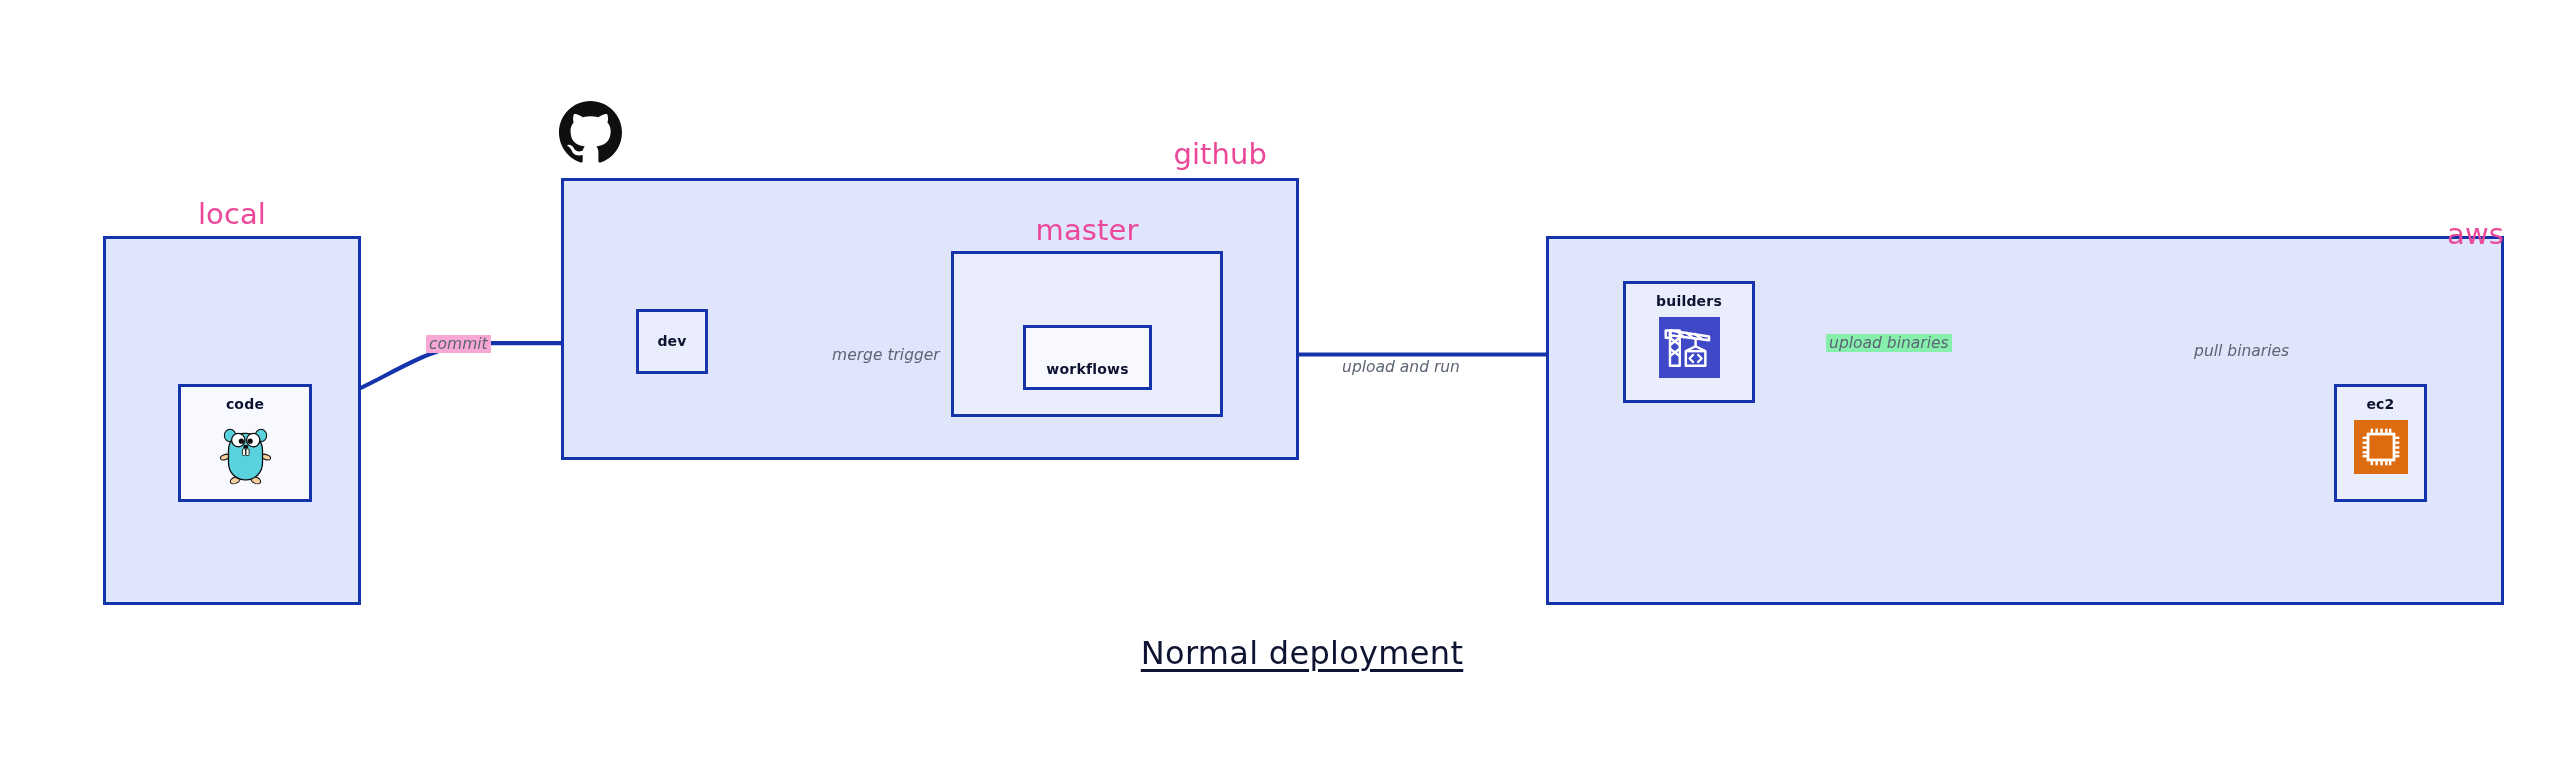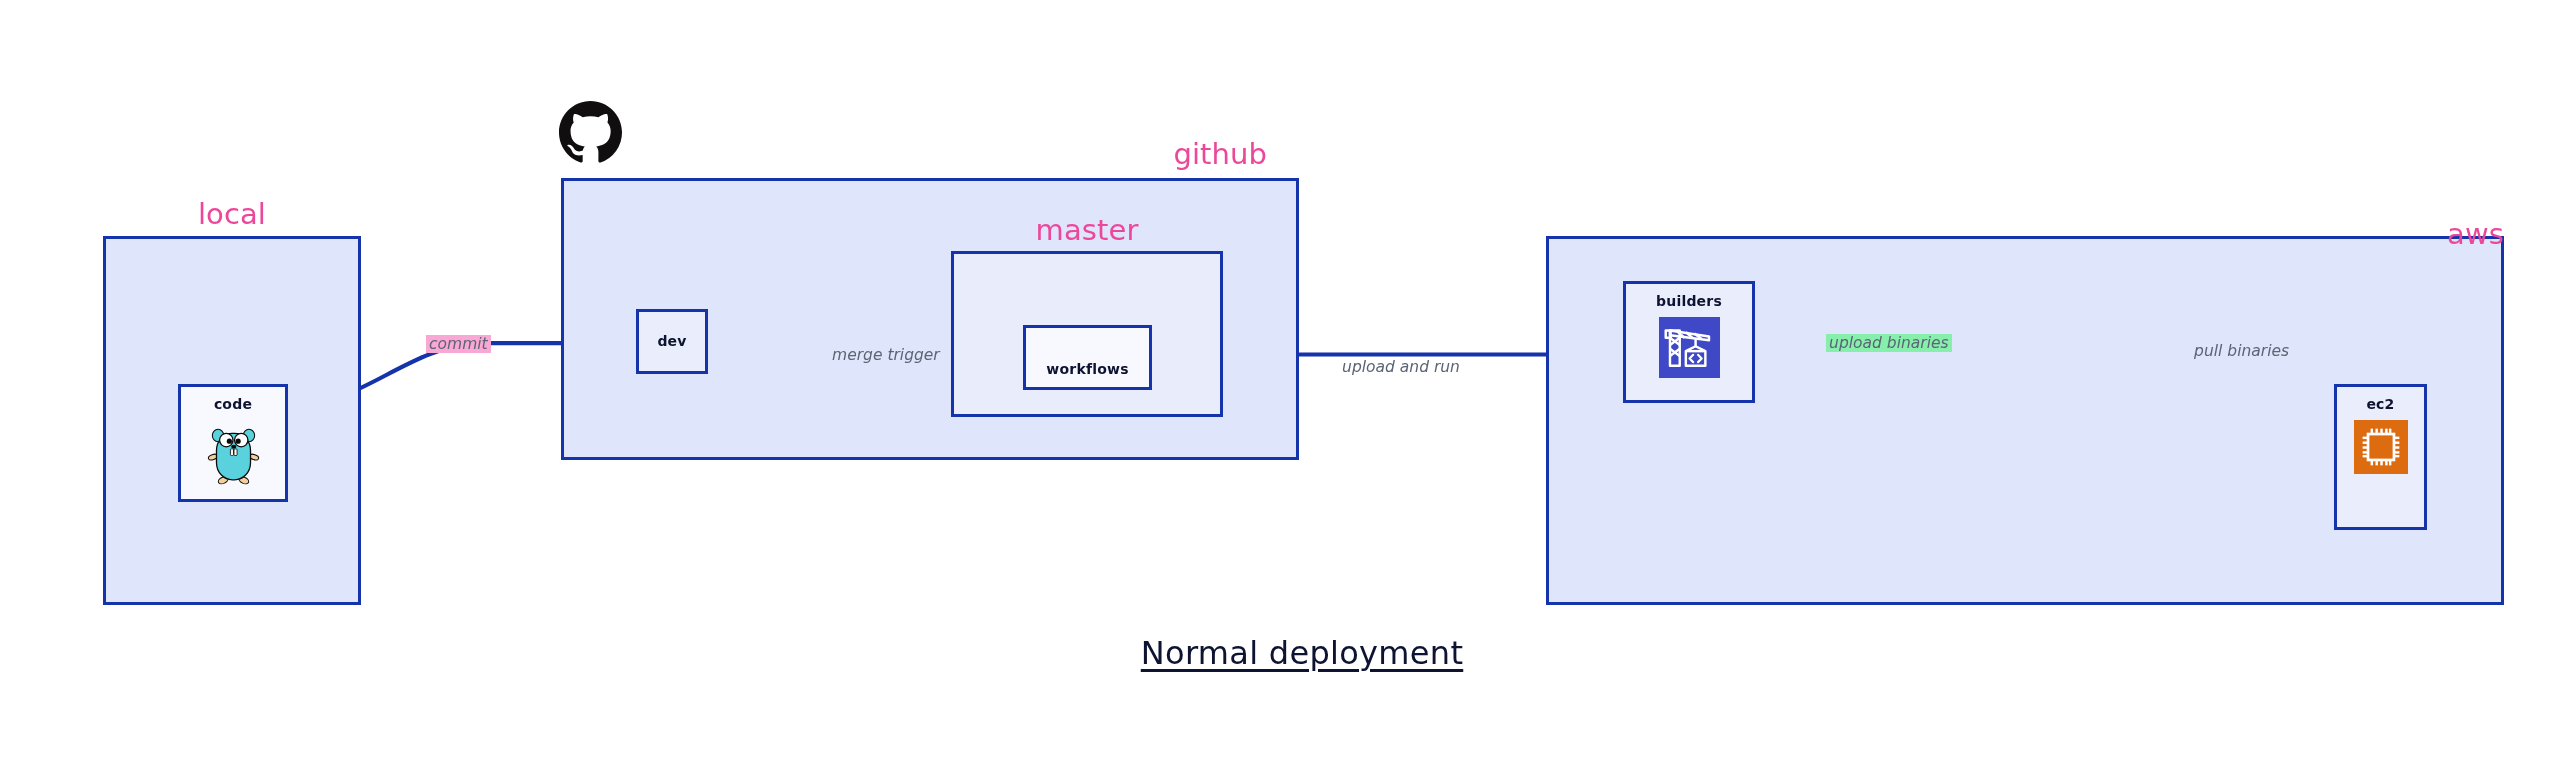--- a/index.html
+++ b/index.html
@@ -99,21 +99,21 @@
     <path d="M 2238 688 L 3143 688" fill="none" stroke="#1533ab" stroke-width="8" marker-end="url(#arrow)"></path>
 
     <path d="M 3408 665 L 3893 665" fill="none" stroke="#1533ab" stroke-width="8" marker-end="url(#arrow)"></path>
 
     <path d="M 4078 665 C 4200 660, 4290 700, 4380 760 C 4440 800, 4480 815, 4522 795" fill="none" stroke="#1533ab" stroke-width="8" marker-end="url(#arrow)"></path>
   </svg>
 
   <div class="container" style="left:103px;top:236px;width:258px;height:369px;"></div>
   <div class="container-label" style="left:103px;top:197px;width:258px;text-align:center;">local</div>
 
-  <div class="node white" style="left:178px;top:384px;width:110px;height:118px;">
+  <div class="node white" style="left:178px;top:384px;width:134px;height:118px;">
     <span class="node-label">code</span>
     <span class="node-icon">
       <svg width="57" height="67" viewBox="0 0 110 130" xmlns="http://www.w3.org/2000/svg">
 
         <ellipse cx="25" cy="30" rx="11" ry="12" fill="#5ad2dd" stroke="#0b0b0b" stroke-width="2"></ellipse>
         <ellipse cx="85" cy="30" rx="11" ry="12" fill="#5ad2dd" stroke="#0b0b0b" stroke-width="2"></ellipse>
 
         <ellipse cx="15" cy="72" rx="9" ry="5" fill="#f5ce9e" stroke="#0b0b0b" stroke-width="2" transform="rotate(-18 15 72)"></ellipse>
         <ellipse cx="95" cy="72" rx="9" ry="5" fill="#f5ce9e" stroke="#0b0b0b" stroke-width="2" transform="rotate(18 95 72)"></ellipse>
 
@@ -191,21 +191,21 @@
 
         <g fill="none" stroke="#ffffff" stroke-width="3.6" stroke-linecap="round" stroke-linejoin="round">
           <polyline points="56,62 50,68 56,74"></polyline>
           <polyline points="64,62 70,68 64,74"></polyline>
         </g>
       </svg>
     </span>
   </div>
 
 
-  <div class="node" style="left:2334px;top:384px;width:93px;height:146px;">
+  <div class="node" style="left:2334px;top:384px;width:93px;height:118px;">
     <span class="node-label">ec2</span>
     <span class="node-icon">
       <svg width="54" height="54" viewBox="0 0 100 100" xmlns="http://www.w3.org/2000/svg">
         <rect x="0" y="0" width="100" height="100" fill="#dd6b10"></rect>
         <g stroke="#ffffff" stroke-width="5" fill="none">
           <rect x="26" y="26" width="48" height="48"></rect>
         </g>
         <g stroke="#ffffff" stroke-width="4.5" stroke-linecap="butt">
           <line x1="33" y1="16" x2="33" y2="26"></line>
           <line x1="42" y1="16" x2="42" y2="26"></line>

